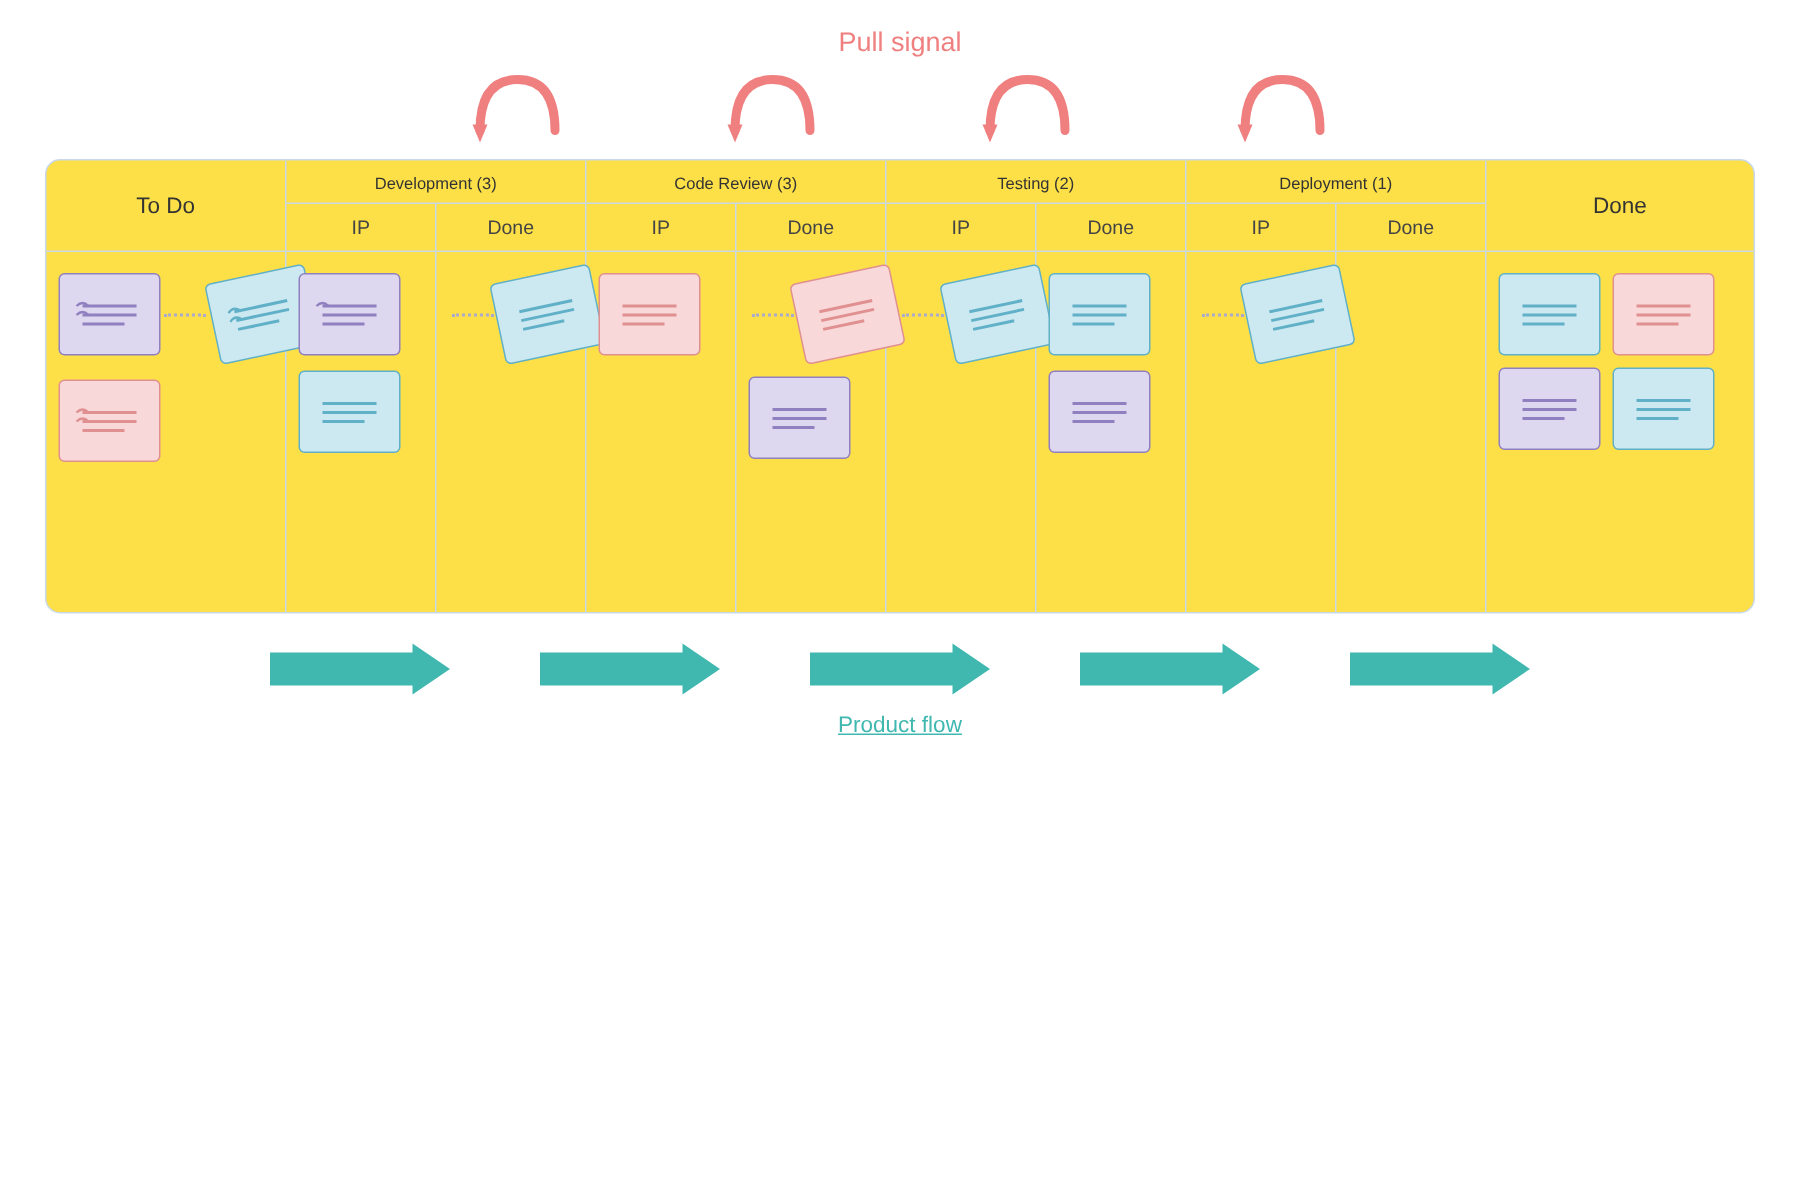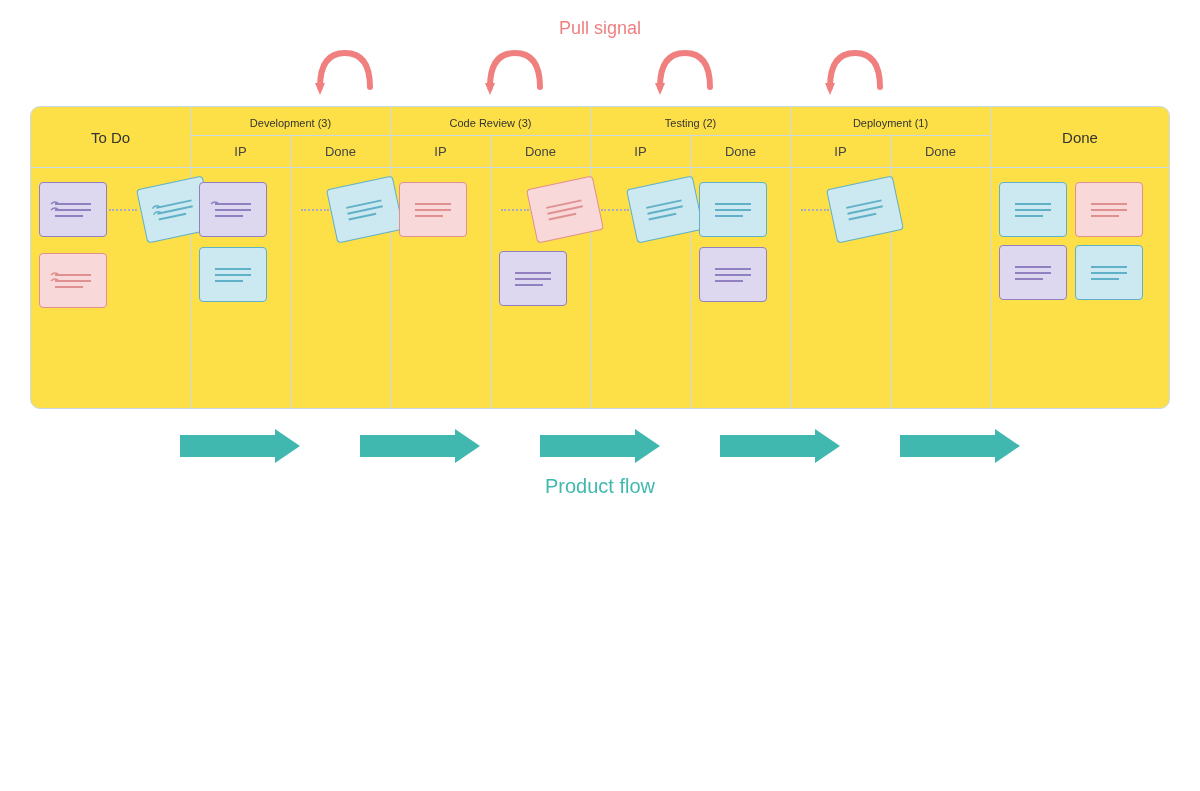--- a/index.html
+++ b/index.html
@@ -151,22 +151,23 @@
       justify-content: center;
       gap: 60px;
       margin-bottom: 6px;
     }
     .flow-arrow {
       width: 120px;
       height: 38px;
     }
     .product-flow-label {
       color: #40b8b0;
-      font-size: 20px;
+      font-size: 15px;
       margin-top: 4px;
+      text-decoration: underline;
     }
   </style>
 </head>
 <body>
 
 <div class="pull-signal-section">
   <span class="pull-signal-label">Pull signal</span>
   <div class="arrows-row">
 
     <svg class="pull-arrow" viewBox="0 0 70 55">

